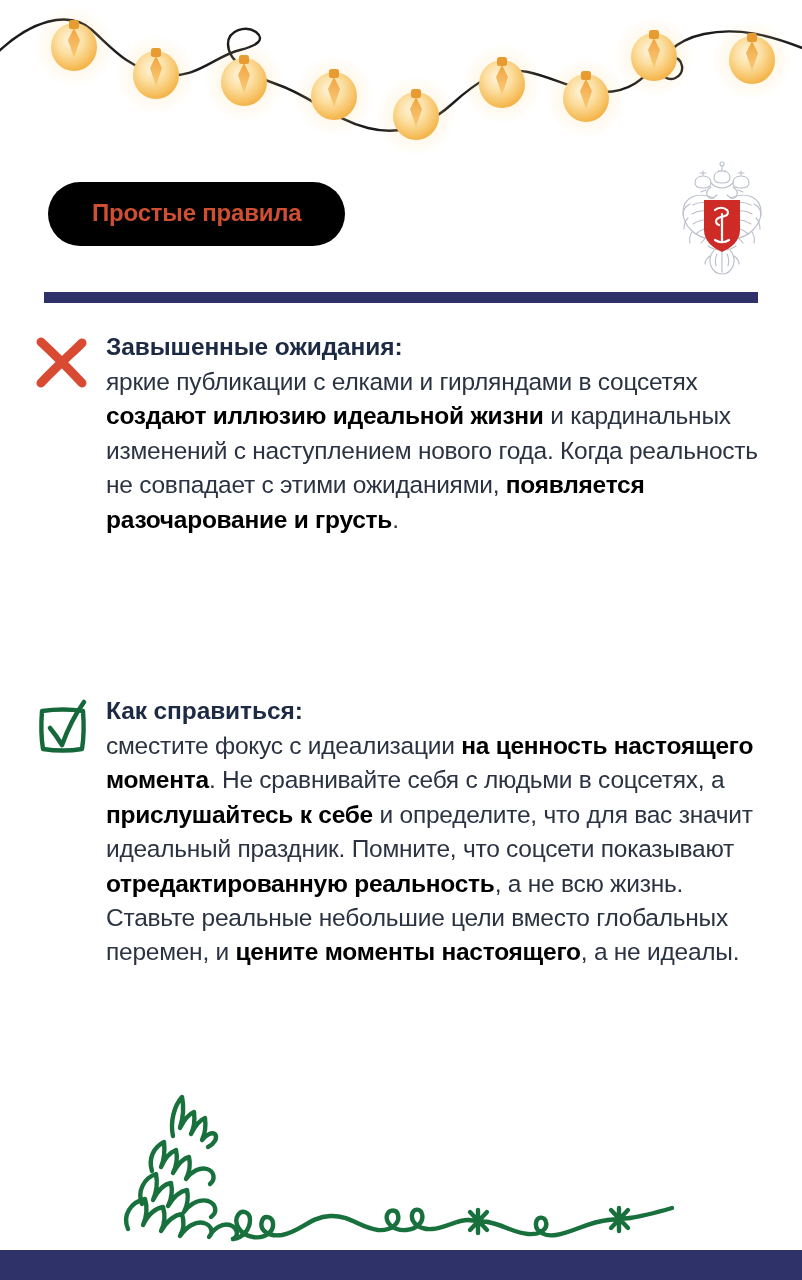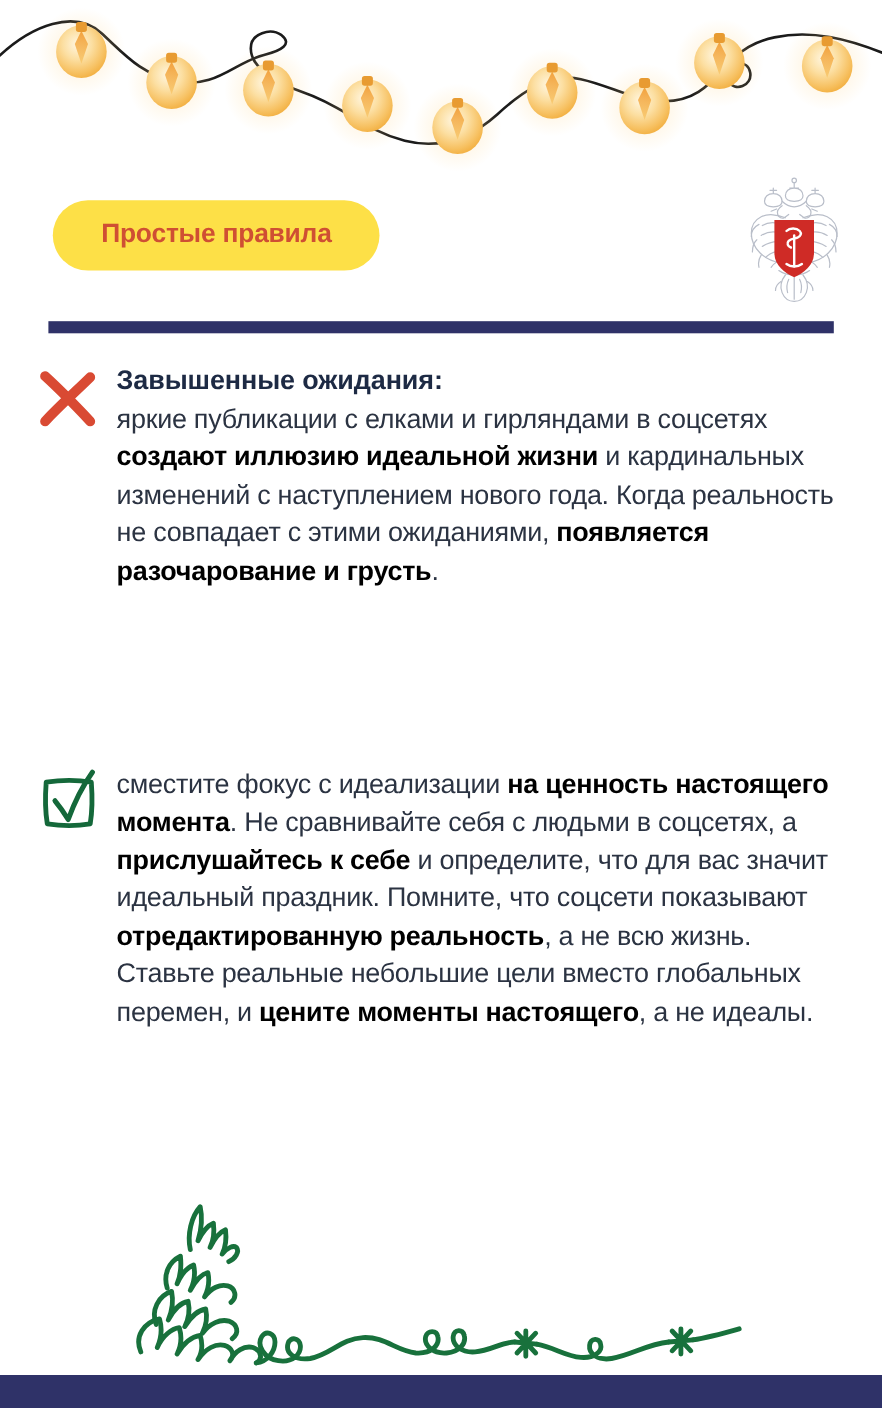--- a/index.html
+++ b/index.html
@@ -40,21 +40,21 @@
     top: 168px;
     left: 0;
     width: 802px;
     height: 110px;
   }
 
   .title-pill {
     position: absolute;
     left: 48px;
     top: 14px;
-    background: #fde047;
+    background: #000000;
     border-radius: 46px;
     padding: 19px 44px 21px 44px;
     display: inline-block;
   }
   .title-pill-text {
     color: #cf4f33;
     font-size: 24px;
     font-weight: bold;
     letter-spacing: -0.2px;
     white-space: nowrap;
@@ -281,20 +281,21 @@
       <p class="block-text"><span>яркие публикации с елками и гирляндами в соцсетях </span><span class="hl">создают иллюзию идеальной жизни</span><span> и кардинальных изменений с наступлением нового года. Когда реальность не совпадает с этими ожиданиями, </span><span class="hl">появляется разочарование и грусть</span><span>.</span></p>
     </div>
   </div>
 
   <div class="block block-two">
     <svg class="mark" viewBox="0 0 62 62" xmlns="http://www.w3.org/2000/svg">
       <path d="M10 14 C9 27, 9 40, 11 52 C24 54, 38 54, 50 52 C52 40, 52 27, 51 14 C38 12, 24 12, 10 14 Z" fill="none" stroke="#14683A" stroke-width="4.4" stroke-linecap="round" stroke-linejoin="round"></path>
       <path d="M18 31 C23 37, 27 43, 30 48 C35 34, 42 19, 52 5" fill="none" stroke="#14683A" stroke-width="4.6" stroke-linecap="round" stroke-linejoin="round"></path>
     </svg>
     <div class="block-body">
+      <p class="block-heading">Как справиться:</p>
       <p class="block-text"><span>сместите фокус с идеализации </span><span class="hl">на ценность настоящего момента</span><span>. Не сравнивайте себя с людьми в соцсетях, а </span><span class="hl">прислушайтесь к себе</span><span> и определите, что для вас значит идеальный праздник. Помните, что соцсети показывают </span><span class="hl">отредактированную реальность</span><span>, а не всю жизнь. Ставьте реальные небольшие цели вместо глобальных перемен, и </span><span class="hl">цените моменты настоящего</span><span>, а не идеалы.</span></p>
     </div>
   </div>
 
   <svg class="doodle" viewBox="0 0 690 150" xmlns="http://www.w3.org/2000/svg">
     <g fill="none" stroke="#18713C" stroke-width="4.4" stroke-linecap="round" stroke-linejoin="round">
 
       <path d="M63 44 C60 30, 64 14, 72 5 C74 14, 73 26, 70 36
                C74 28, 79 22, 84 20 C85 28, 84 36, 81 42
                C85 34, 90 28, 95 26 C96 34, 95 42, 92 48

